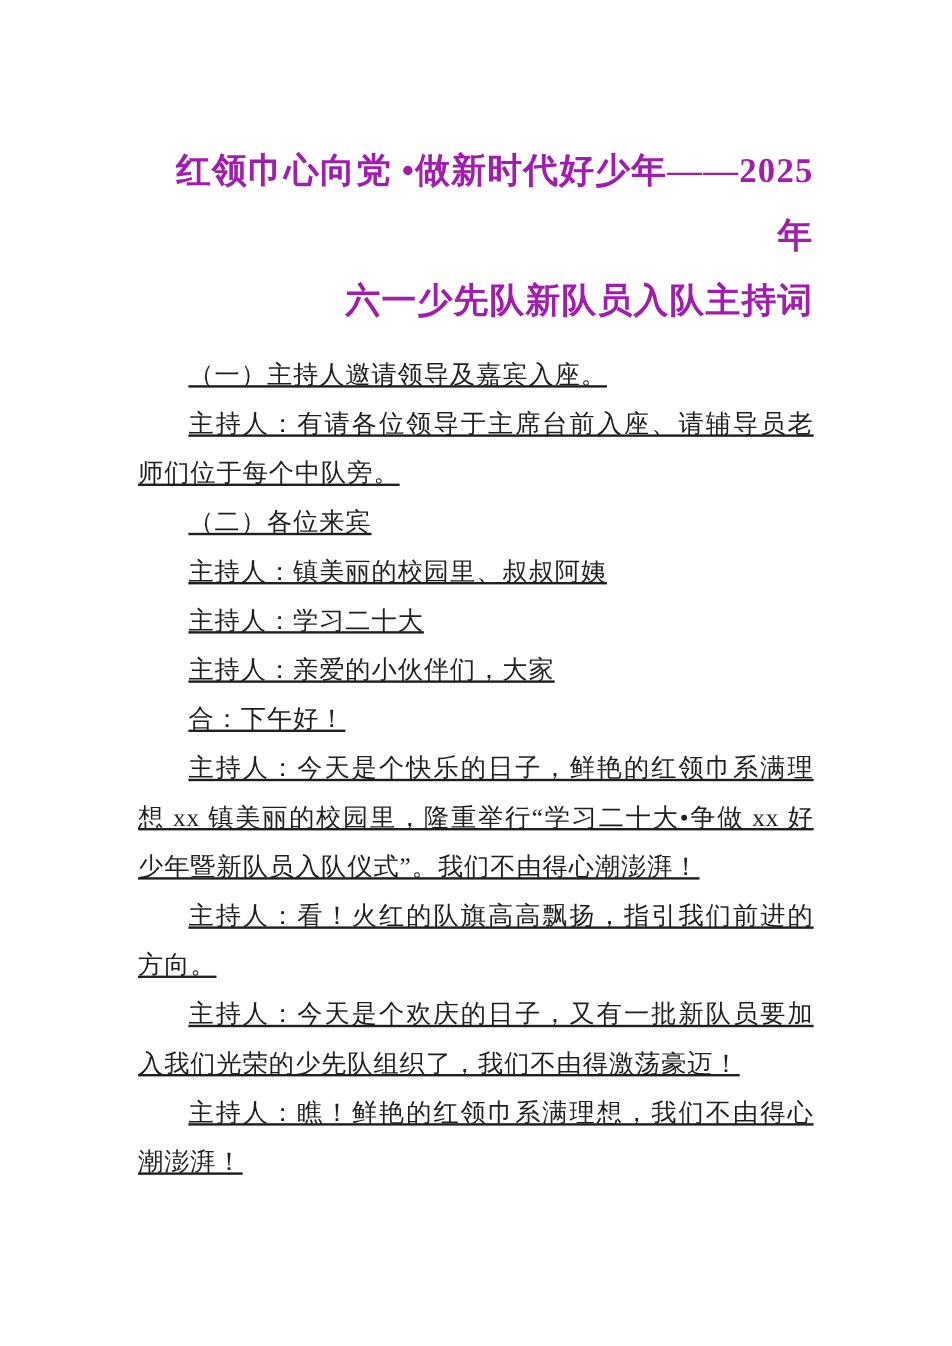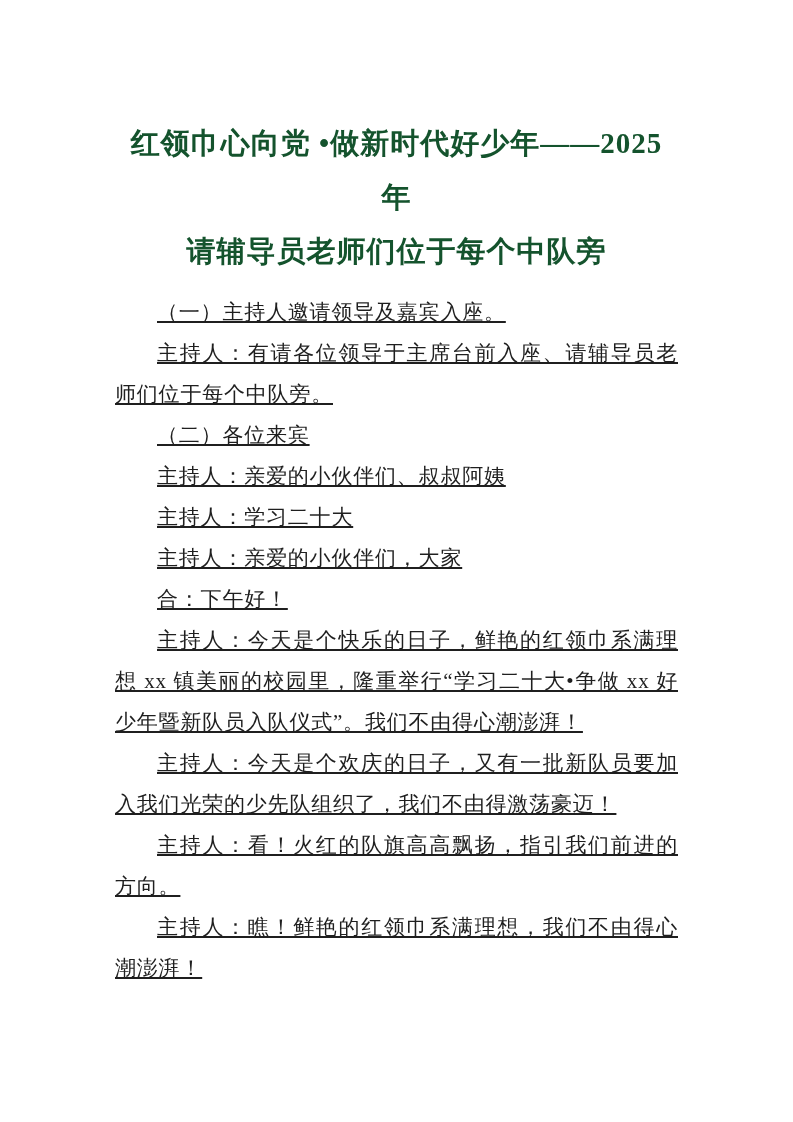--- a/index.html
+++ b/index.html
@@ -21,23 +21,23 @@
 
   .content {
     padding: 116px 115px 0 115px;
   }
 
   .doc-title {
     font-size: 29px;
     font-weight: bold;
     line-height: 54px;
     letter-spacing: 1px;
-    text-align: center;
+    text-align: right;
     margin-bottom: 14px;
-    color: #14532d;
+    color: #a21caf;
   }
 
   .doc-title .title-line {
     display: block;
   }
 
   .doc-body p.para {
     font-size: 21px;
     line-height: 41px;
     letter-spacing: 0.8px;
@@ -49,31 +49,31 @@
   }
 </style>
 </head>
 <body>
 
 <div class="page">
   <div class="content">
 
     <h1 class="doc-title">
       <span class="title-line">红领巾心向党 •做新时代好少年——2025 年</span>
-      <span class="title-line">请辅导员老师们位于每个中队旁</span>
+      <span class="title-line">六一少先队新队员入队主持词</span>
     </h1>
 
     <div class="doc-body" id="doc-body">
         <p class="para">（一）主持人邀请领导及嘉宾入座。</p>
         <p class="para">主持人：有请各位领导于主席台前入座、请辅导员老师们位于每个中队旁。</p>
         <p class="para">（二）各位来宾</p>
-        <p class="para">主持人：亲爱的小伙伴们、叔叔阿姨</p>
+        <p class="para">主持人：镇美丽的校园里、叔叔阿姨</p>
         <p class="para">主持人：学习二十大</p>
         <p class="para">主持人：亲爱的小伙伴们，大家</p>
         <p class="para">合：下午好！</p>
         <p class="para">主持人：今天是个快乐的日子，鲜艳的红领巾系满理想 xx 镇美丽的校园里，隆重举行“学习二十大•争做 xx 好少年暨新队员入队仪式”。我们不由得心潮澎湃！</p>
+        <p class="para">主持人：看！火红的队旗高高飘扬，指引我们前进的方向。</p>
         <p class="para">主持人：今天是个欢庆的日子，又有一批新队员要加入我们光荣的少先队组织了，我们不由得激荡豪迈！</p>
-        <p class="para">主持人：看！火红的队旗高高飘扬，指引我们前进的方向。</p>
         <p class="para">主持人：瞧！鲜艳的红领巾系满理想，我们不由得心潮澎湃！</p>
       </div>
 
   </div>
 </div>
 
 </body></html>

